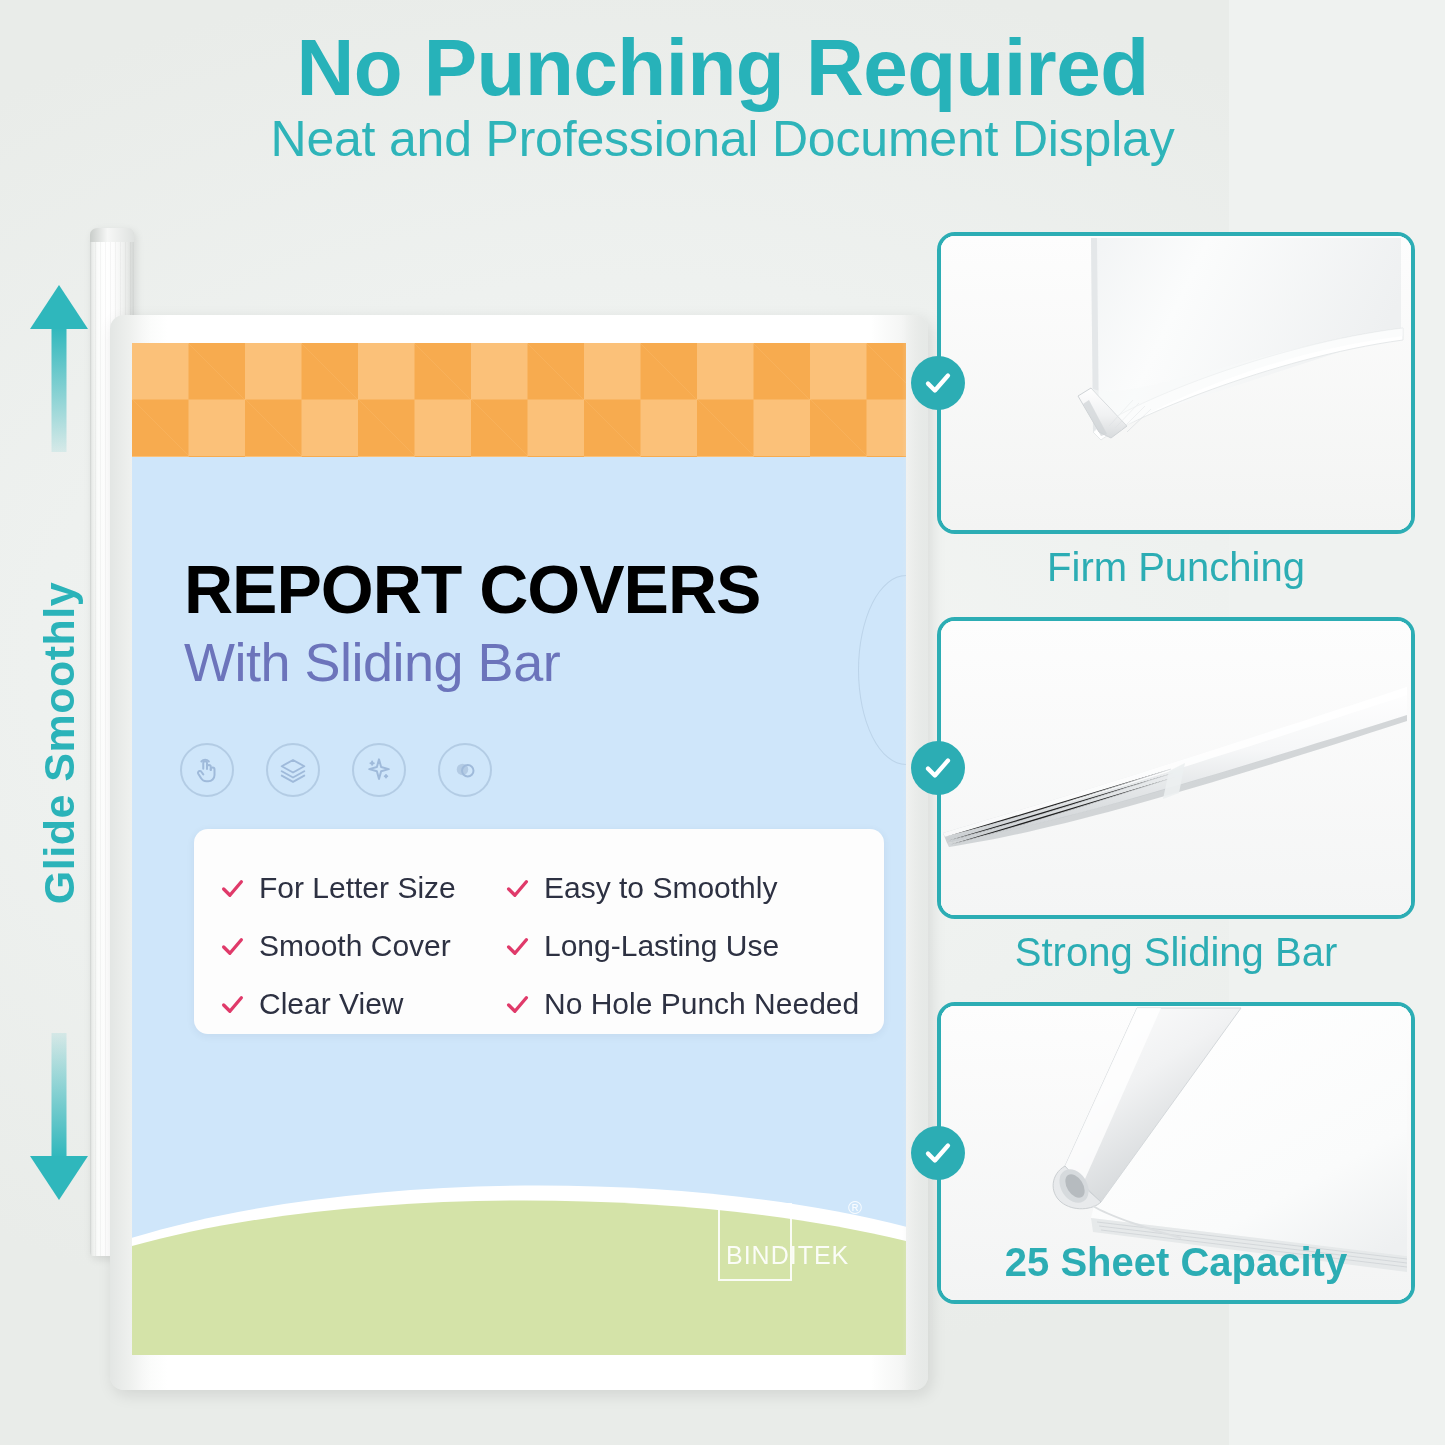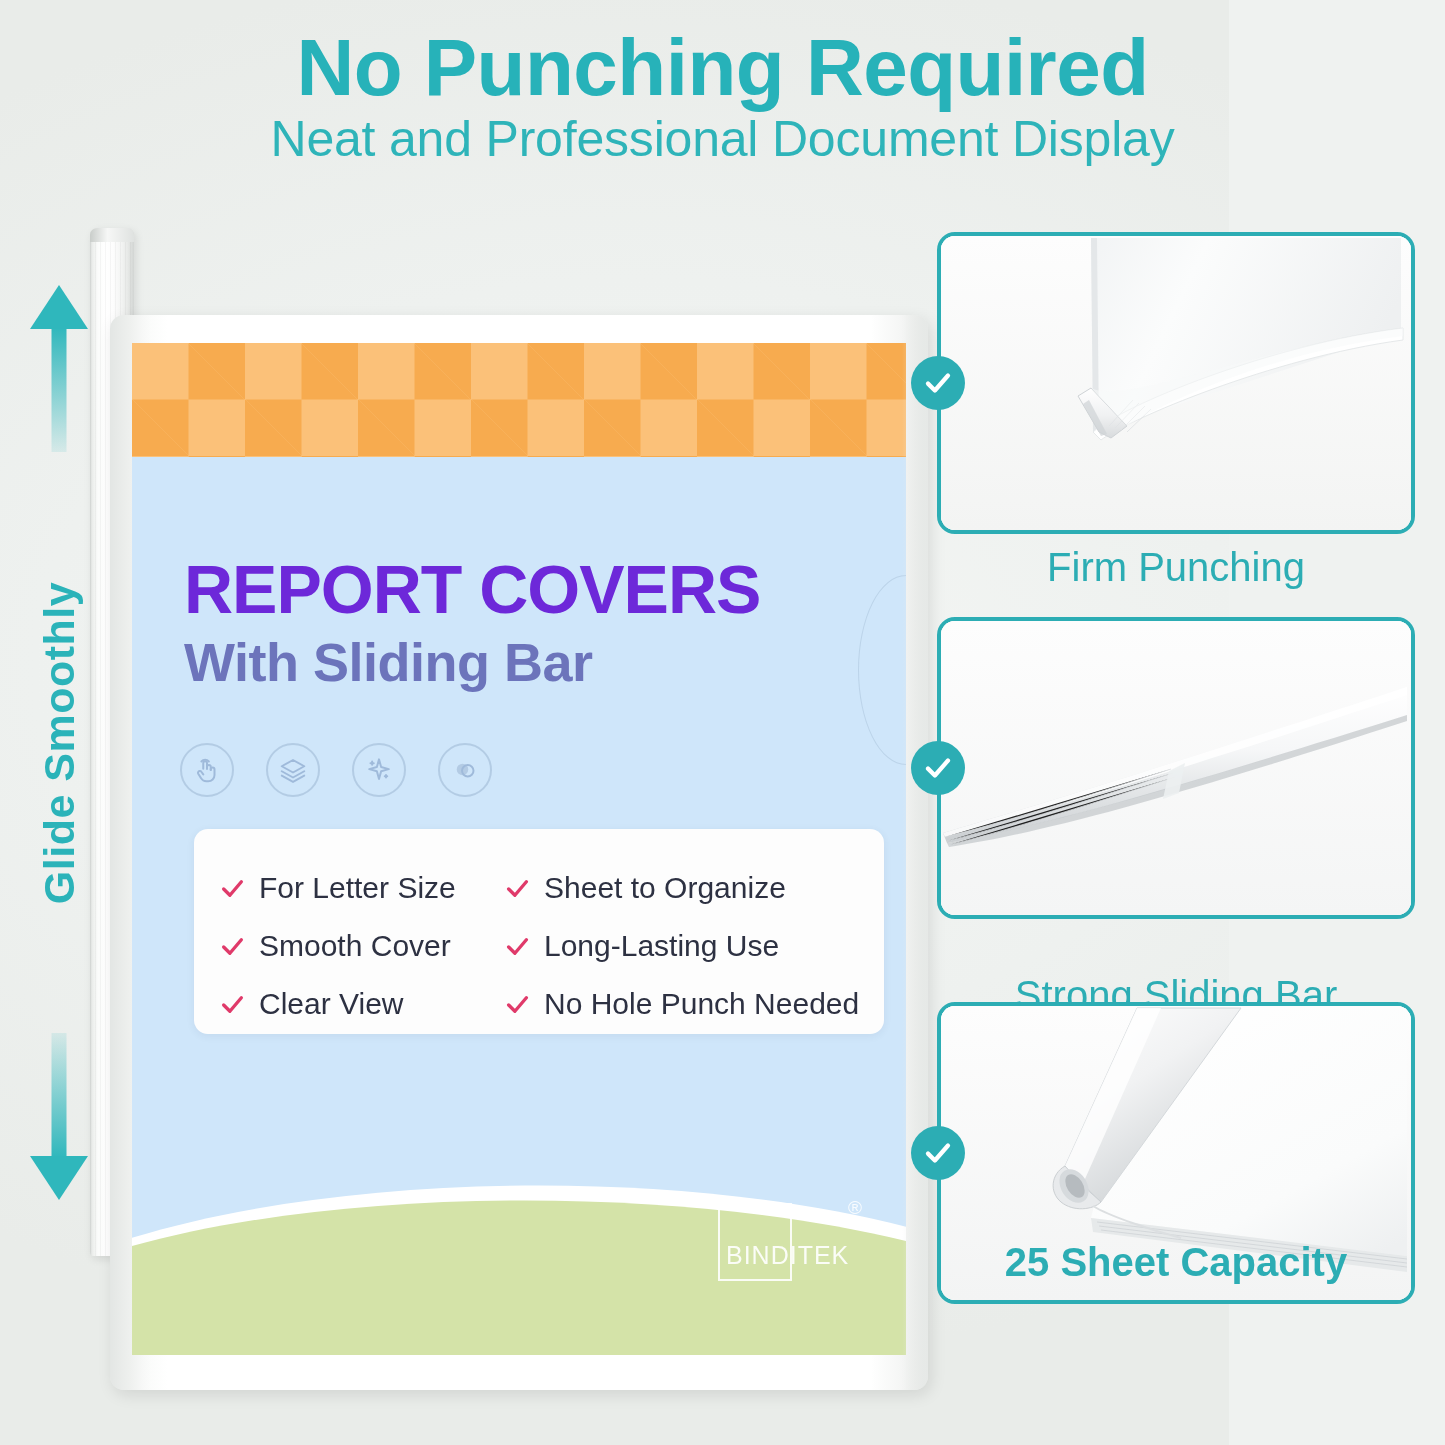--- a/index.html
+++ b/index.html
@@ -158,29 +158,29 @@
       linear-gradient(45deg, #f7ab4f 25%, transparent 25%, transparent 75%, #f7ab4f 75%);
     background-size: 113px 113px;
     background-position: 0 0, 56.5px 56.5px;
   }
 
   
   #sheet-head { position: absolute; left: 52px; top: 212px; }
   #sheet-title {
     font-size: 68px;
     font-weight: 700;
-    color: #6d28d9;
+    color: #000000;
     letter-spacing: -1px;
     line-height: 1;
     white-space: nowrap;
   }
   #sheet-subtitle {
     margin-top: 12px;
     font-size: 54px;
-    font-weight: 700;
+    font-weight: 400;
     color: #6c74bb;
     letter-spacing: -0.5px;
     line-height: 1;
     white-space: nowrap;
   }
 
   
   #icon-row {
     position: absolute;
     left: 48px; top: 400px;
@@ -299,21 +299,21 @@
     position: absolute;
     left: 937px;
     width: 478px;
     text-align: center;
     font-size: 40px;
     font-weight: 400;
     color: #2cadb4;
     white-space: nowrap;
   }
   #cap-0 { top: 545px; }
-  #cap-1 { top: 930px; margin-top: 43px; }
+  #cap-1 { top: 930px; }
   #cap-2 { top: 1240px; font-weight: bold; }
 
   .check-badge {
     position: absolute;
     left: 911px;
     width: 54px; height: 54px;
     border-radius: 50%;
     background: #2cadb4;
     display: flex; align-items: center; justify-content: center;
     z-index: 5;
@@ -393,21 +393,21 @@
         <div class="ck-item">
           <svg class="ck-mark" viewBox="0 0 24 24" fill="none" stroke="currentColor" stroke-width="3.2" stroke-linecap="round" stroke-linejoin="round">
               <polyline points="3.5,12.5 9.5,18.5 20.5,5.5"></polyline>
             </svg>
           <span>For Letter Size</span>
         </div>
         <div class="ck-item">
           <svg class="ck-mark" viewBox="0 0 24 24" fill="none" stroke="currentColor" stroke-width="3.2" stroke-linecap="round" stroke-linejoin="round">
               <polyline points="3.5,12.5 9.5,18.5 20.5,5.5"></polyline>
             </svg>
-          <span>Sheet to Organize</span>
+          <span>Easy to Smoothly</span>
         </div>
         <div class="ck-item">
           <svg class="ck-mark" viewBox="0 0 24 24" fill="none" stroke="currentColor" stroke-width="3.2" stroke-linecap="round" stroke-linejoin="round">
               <polyline points="3.5,12.5 9.5,18.5 20.5,5.5"></polyline>
             </svg>
           <span>Smooth Cover</span>
         </div>
         <div class="ck-item">
           <svg class="ck-mark" viewBox="0 0 24 24" fill="none" stroke="currentColor" stroke-width="3.2" stroke-linecap="round" stroke-linejoin="round">
               <polyline points="3.5,12.5 9.5,18.5 20.5,5.5"></polyline>

